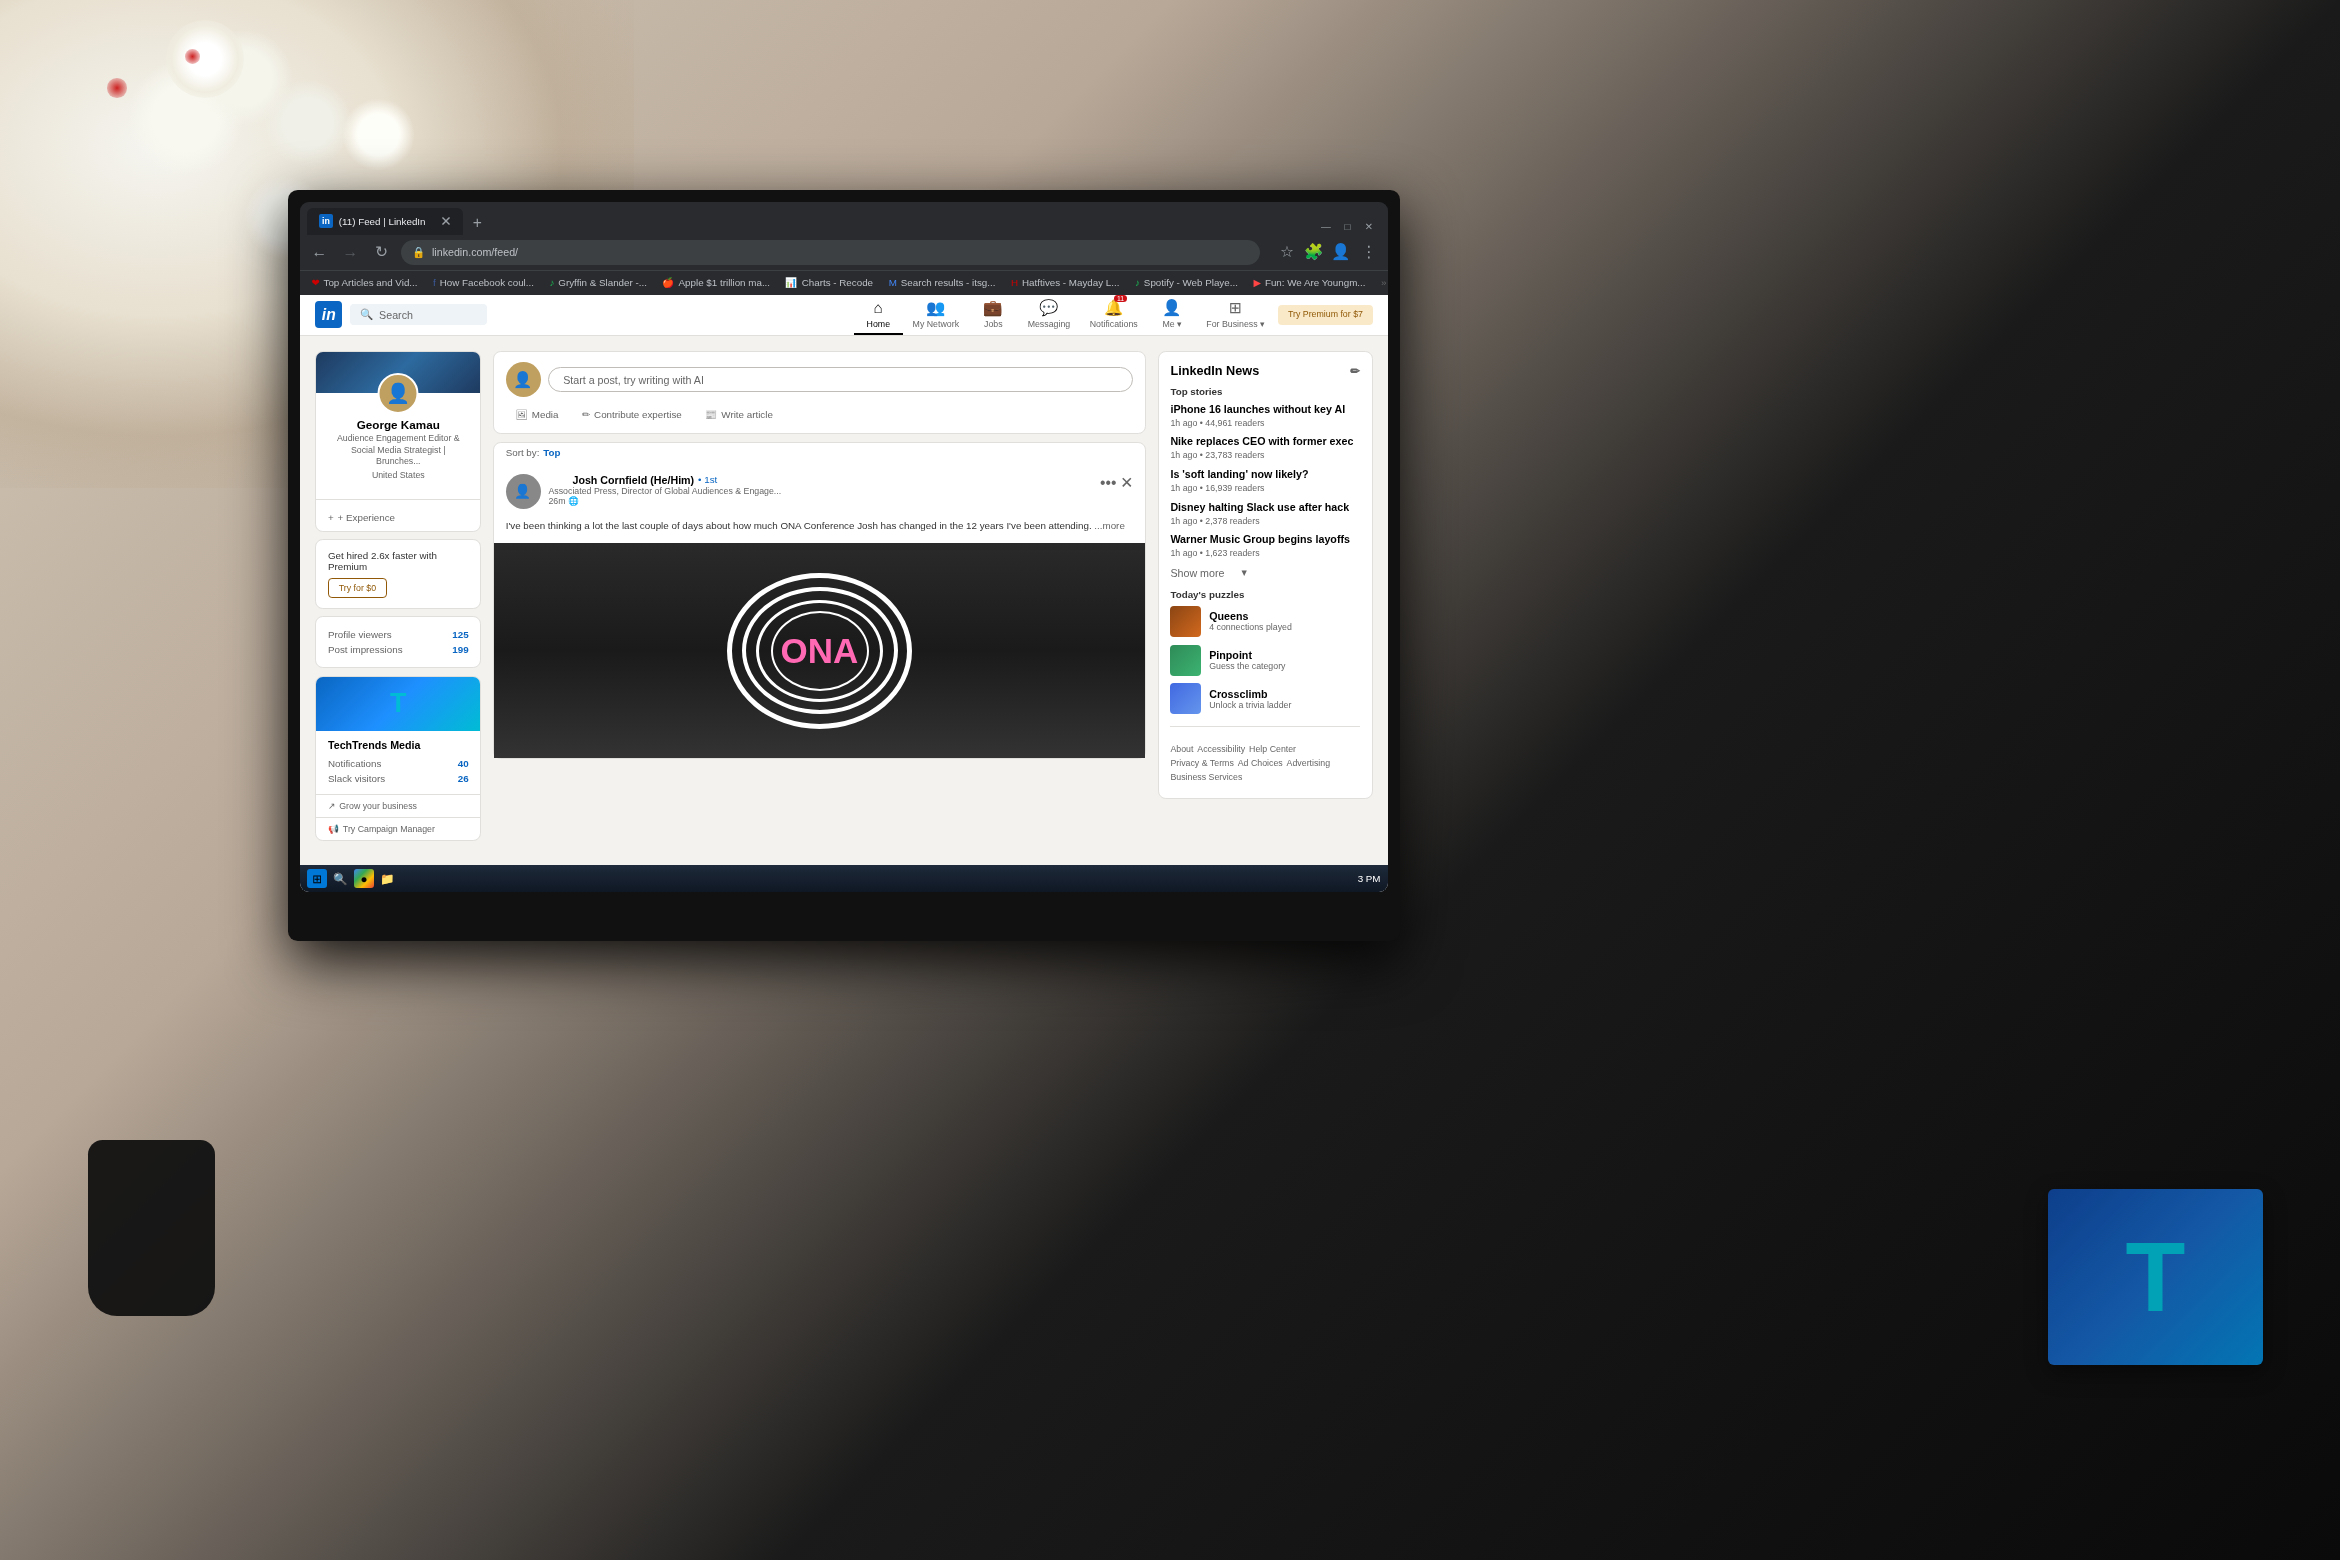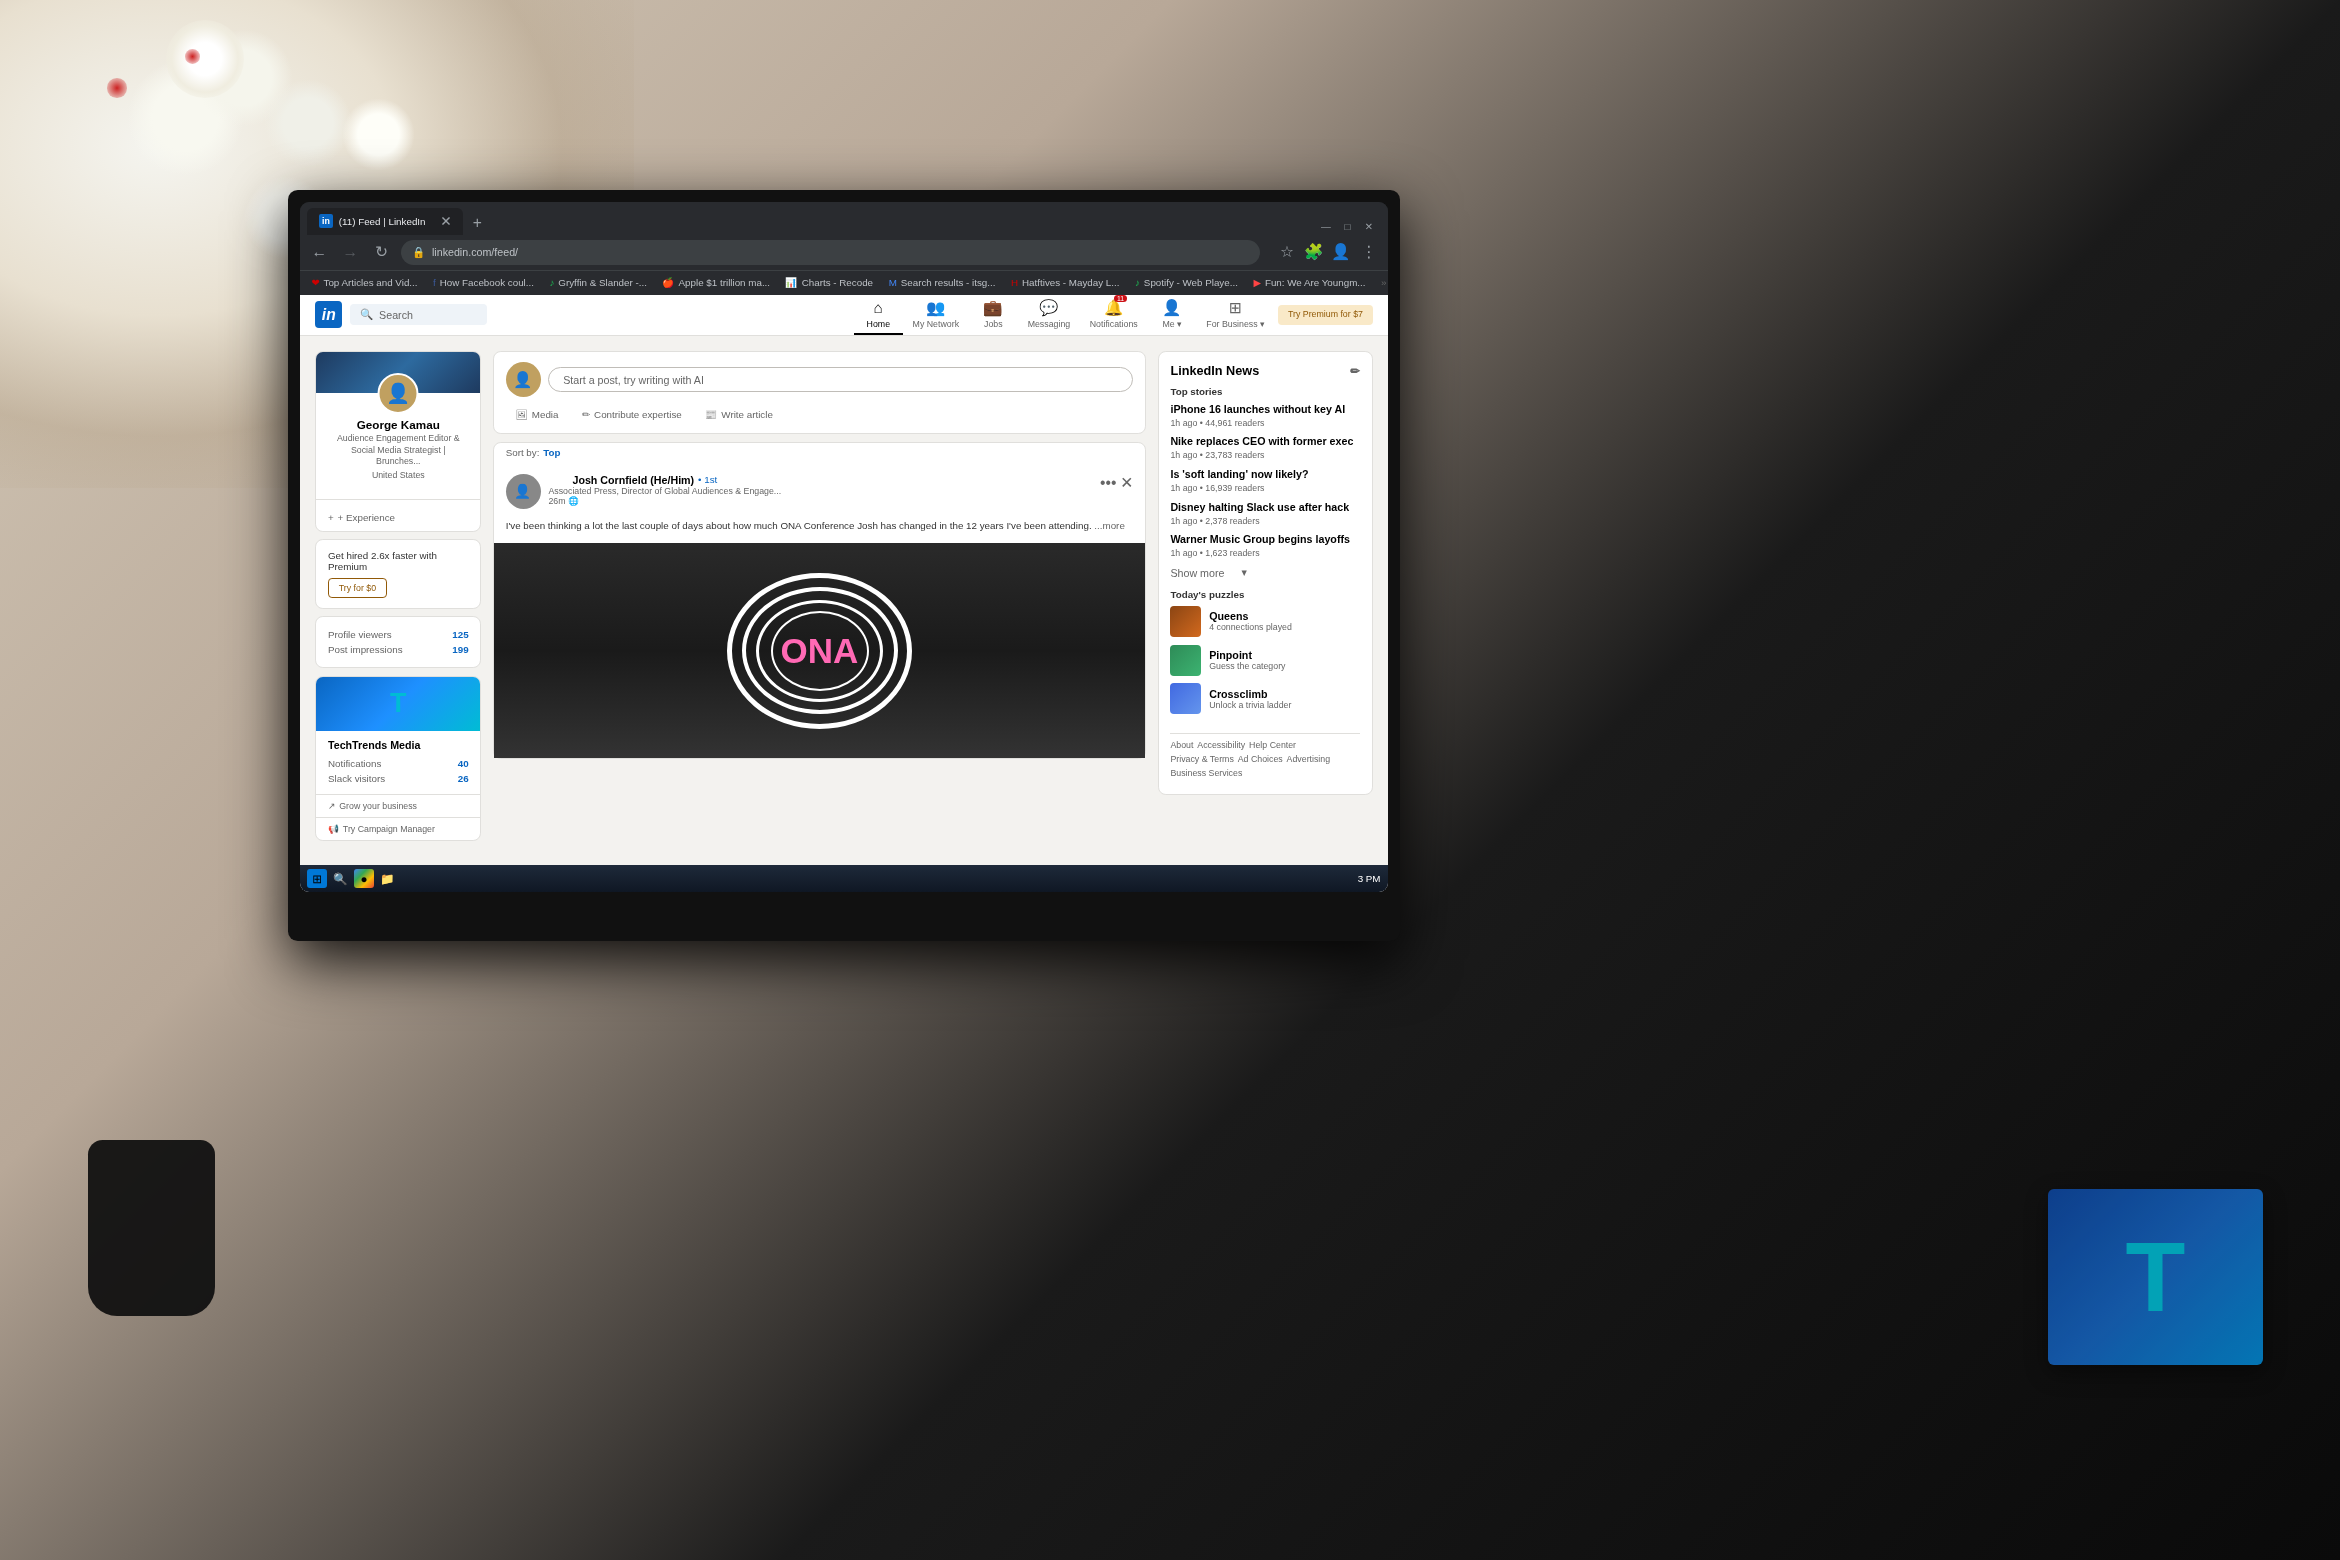--- a/index.html
+++ b/index.html
@@ -650,22 +650,22 @@
 
     .puzzle-icon-queens { background: linear-gradient(135deg, #8b4513, #d2691e); }
     .puzzle-icon-pinpoint { background: linear-gradient(135deg, #2e8b57, #3cb371); }
     .puzzle-icon-crossclimb { background: linear-gradient(135deg, #4169e1, #6495ed); }
 
     .puzzle-name { font-size: 10.7px; font-weight: 600; color: #000; }
     .puzzle-desc { font-size: 8.8px; color: #666; }
 
     .news-footer {
       border-top: 1px solid #e0dfdc;
-      padding-top: 6px;
-      margin-top: 19px;
+      padding-top: 17px;
+      margin-top: 12px;
       font-size: 8.8px;
       color: #666;
     }
 
     .news-footer-links {
       display: flex;
       flex-wrap: wrap;
       gap: 3.9px;
       margin-bottom: 3.9px;
     }

